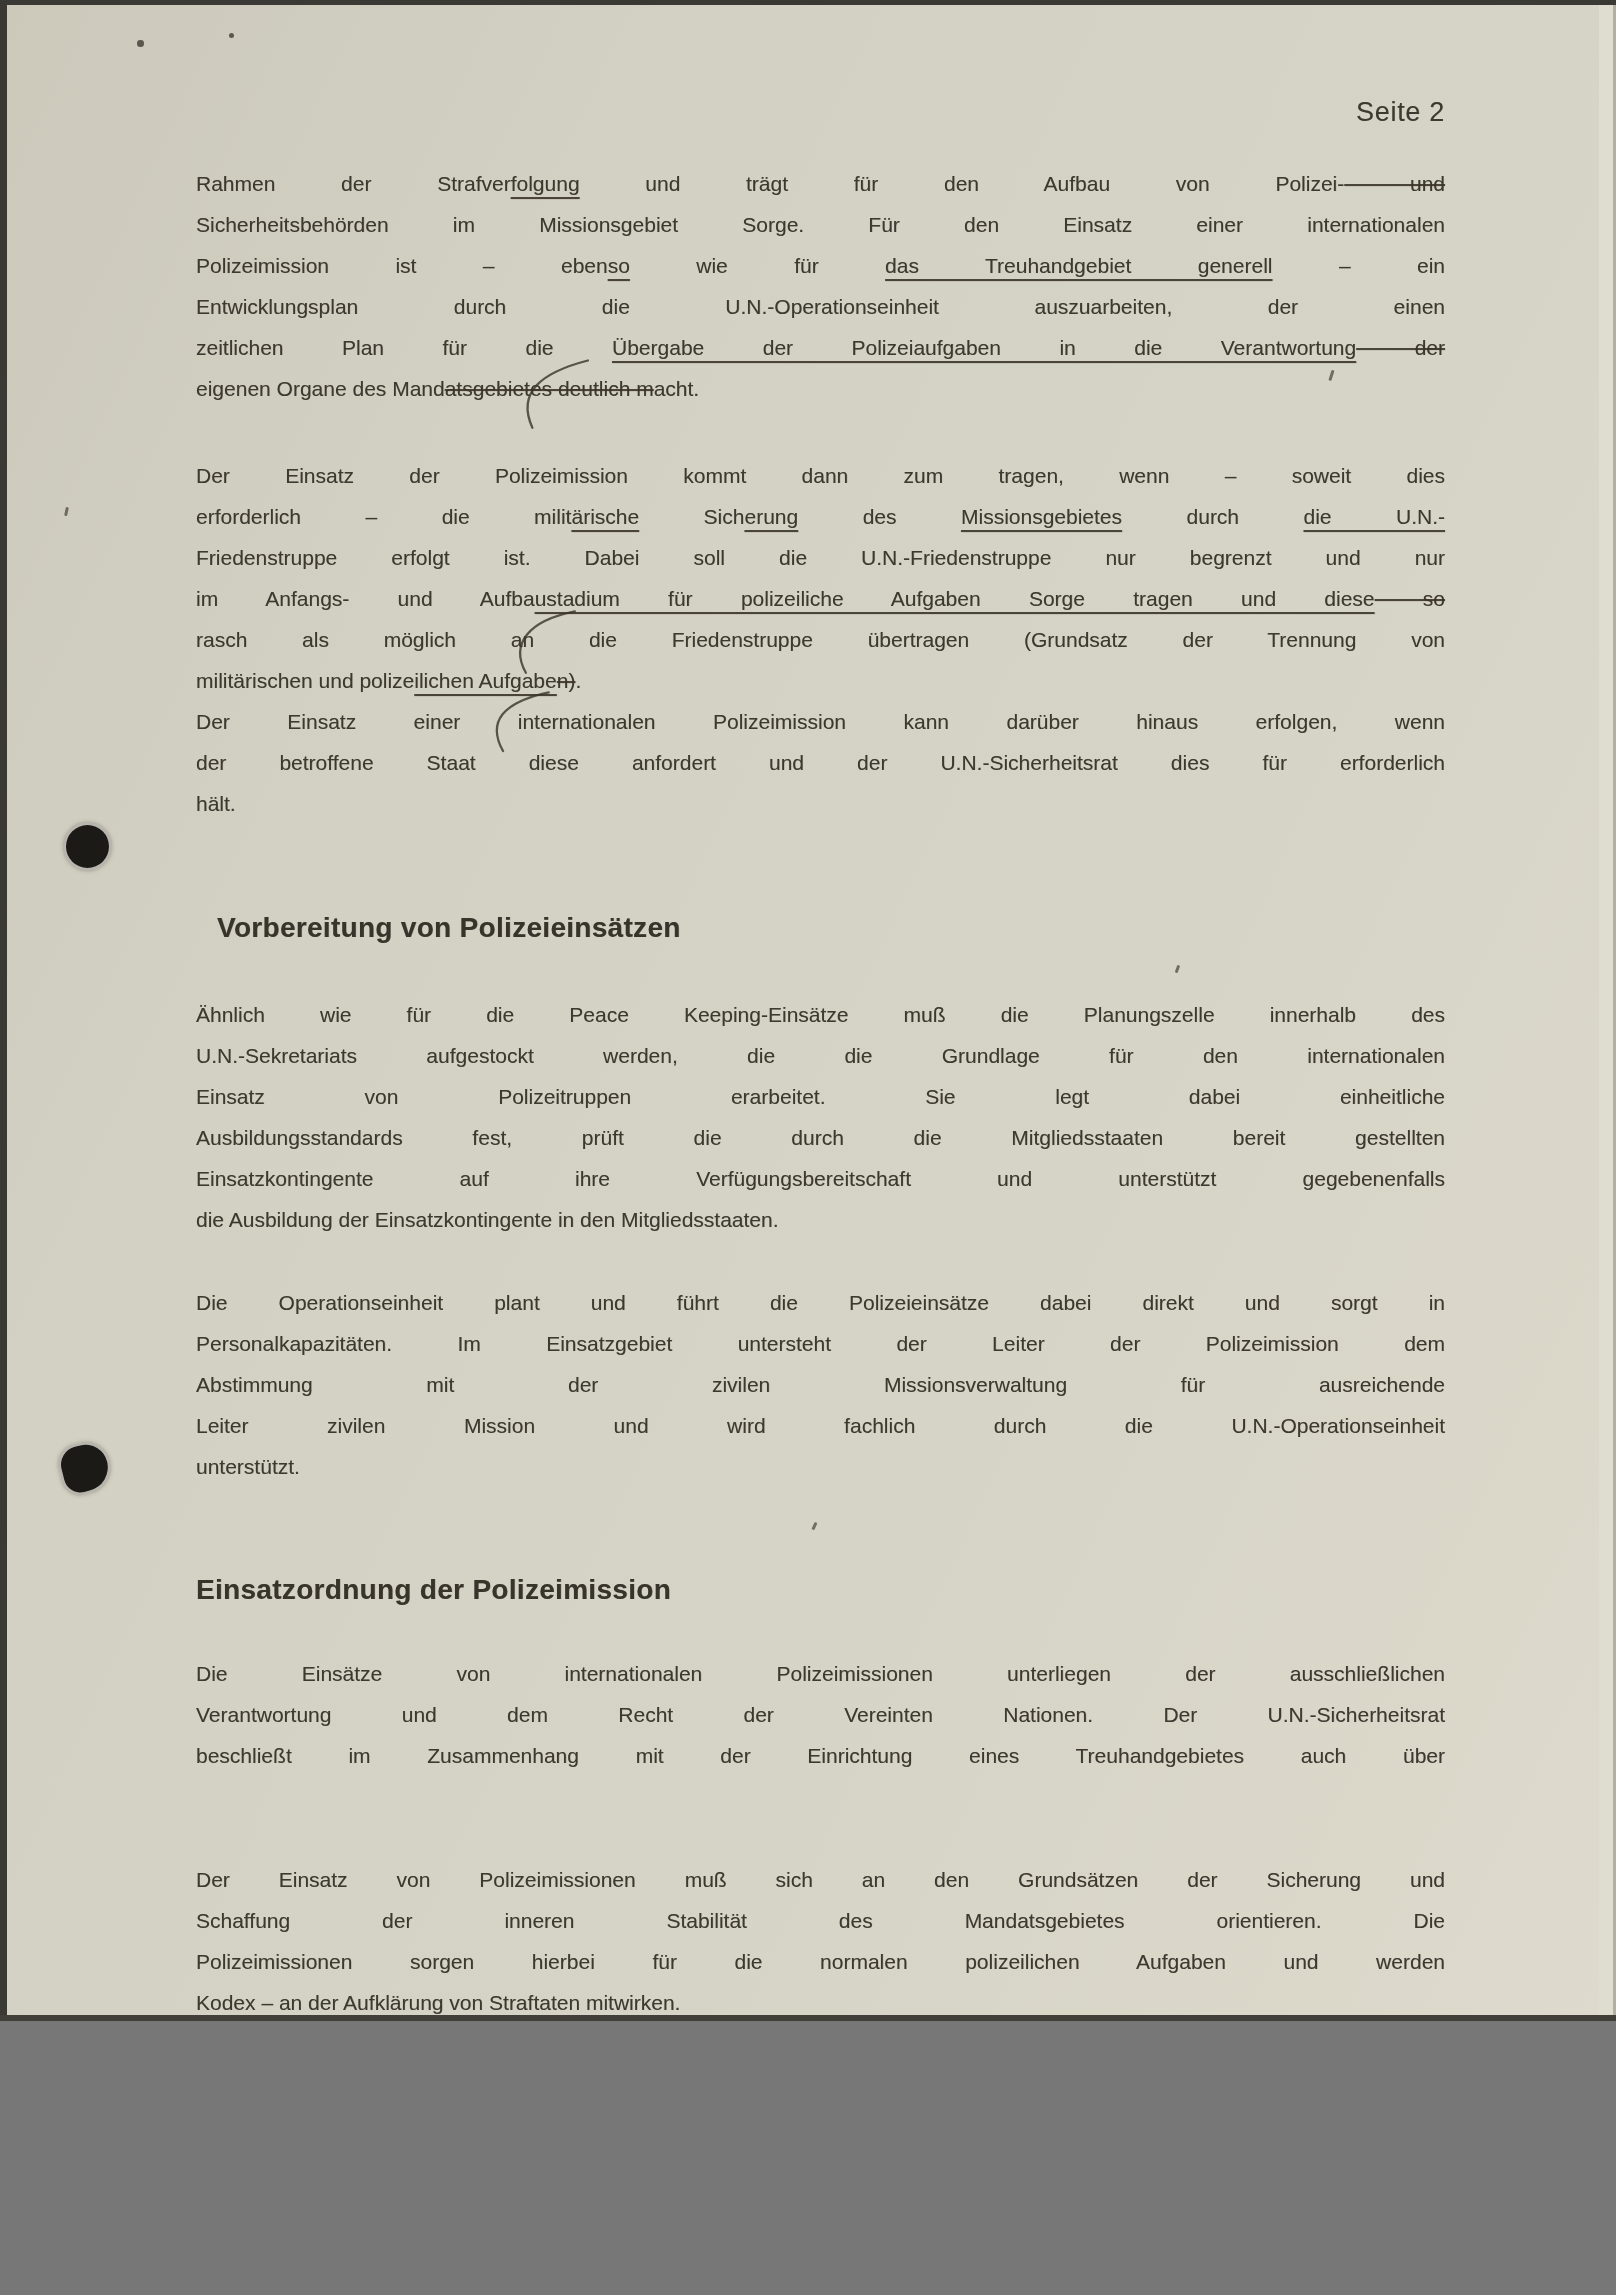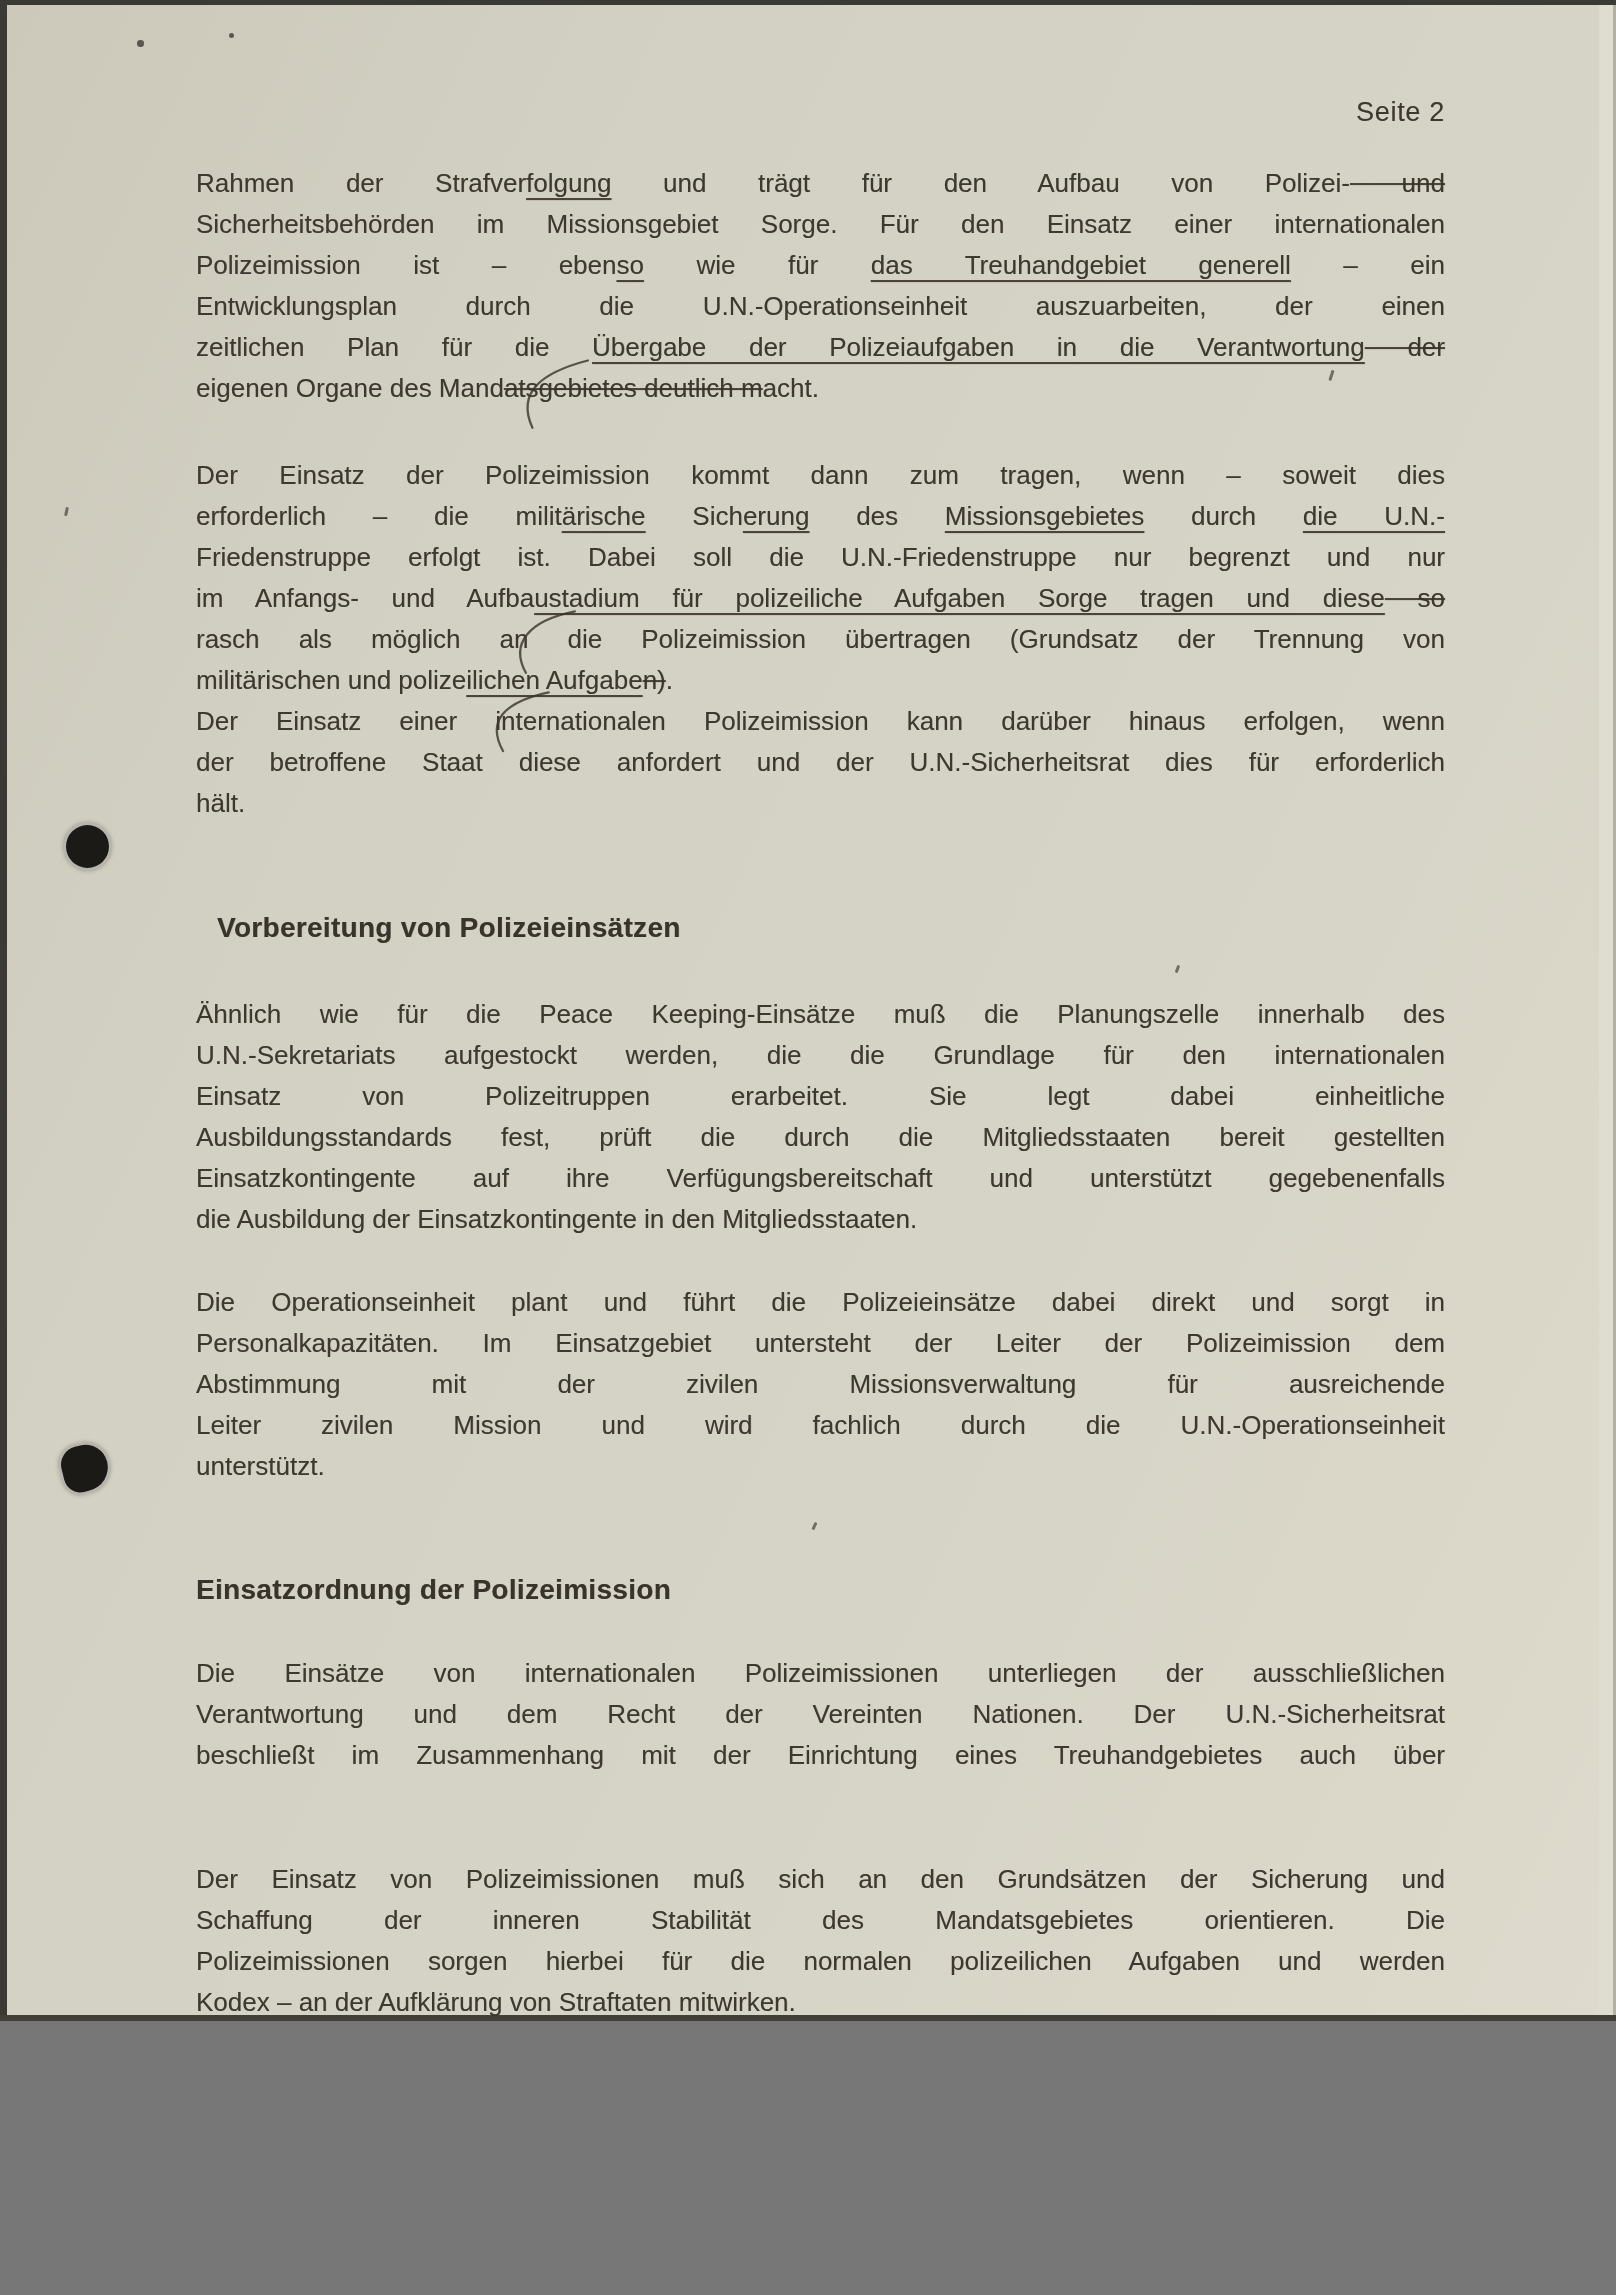--- a/index.html
+++ b/index.html
@@ -9,21 +9,21 @@
     overflow:hidden;
     background:linear-gradient(115deg,#ccc9bb 0%,#d3d1c3 28%,#d6d4c6 62%,#dbd8ca 88%,#dedbce 100%);
     font-family:Liberation Sans, sans-serif;
   }
   .ink{color:#3e3930;text-shadow:0.3px 0.3px 0.5px rgba(62,57,48,0.35);}
   .page-number{
     position:absolute;left:196px;width:1249px;top:97px;
     font-size:27px;text-align:right;letter-spacing:0.7px;
   }
   .paragraph,.heading{position:absolute;left:196px;width:1249px;}
-  .paragraph{font-size:26px;}
+  .paragraph{font-size:21px;}
   .line{
     line-height:41px;height:41px;
     text-align:justify;text-align-last:justify;
     white-space:nowrap;
   }
   .line.last{text-align-last:left;}
   .heading{
     font-size:28px;font-weight:bold;line-height:41px;
     letter-spacing:0.3px;color:#38332b;
     text-shadow:0.4px 0.4px 0.5px rgba(50,45,36,0.4);
@@ -91,21 +91,21 @@
       <div class="line"><span>Polizeimission ist – eben</span><span class="u">so</span><span> wie für </span><span class="u">das Treuhandgebiet generell</span><span> – ein</span></div>
       <div class="line"><span>Entwicklungsplan durch die U.N.-Operationseinheit auszuarbeiten, der einen</span></div>
       <div class="line"><span>zeitlichen Plan für die </span><span class="u">Übergabe der Polizeiaufgaben in die Verantwortung</span><span class="s"> der</span></div>
       <div class="line last"><span>eigenen Organe des Mand</span><span class="s">atsgebietes deutlich m</span><span>acht.</span></div>
     </div>
     <div class="paragraph" style="top: 455px;">
       <div class="line"><span>Der Einsatz der Polizeimission kommt dann zum tragen, wenn – soweit dies</span></div>
       <div class="line"><span>erforderlich – die milit</span><span class="u">ärische</span><span> Sich</span><span class="u">erung</span><span> des </span><span class="u">Missionsgebietes</span><span> durch </span><span class="u">die U.N.-</span></div>
       <div class="line"><span>Friedenstruppe erfolgt ist. Dabei soll die U.N.-Friedenstruppe nur begrenzt und nur</span></div>
       <div class="line"><span>im Anfangs- und Aufba</span><span class="u">ustadium für polizeiliche Aufgaben Sorge tragen und diese</span><span class="s"> so</span></div>
-      <div class="line"><span>rasch als möglich an die Polizeimission übertragen (Grundsatz der Trennung von</span></div>
+      <div class="line"><span>rasch als möglich an die Friedenstruppe übertragen (Grundsatz der Trennung von</span></div>
       <div class="line last"><span>militärischen und polize</span><span class="u">ilichen Aufgabe</span><span class="s">n)</span><span>.</span></div>
       <div class="line"><span>Der Einsatz einer internationalen Polizeimission kann darüber hinaus erfolgen, wenn</span></div>
       <div class="line"><span>der betroffene Staat diese anfordert und der U.N.-Sicherheitsrat dies für erforderlich</span></div>
       <div class="line last"><span>hält.</span></div>
     </div>
     <div class="heading" style="top: 907px; margin-left: 21px;">Vorbereitung von Polizeieinsätzen</div>
     <div class="paragraph" style="top: 994px;">
       <div class="line"><span>Ähnlich wie für die Peace Keeping-Einsätze muß die Planungszelle innerhalb des</span></div>
       <div class="line"><span>U.N.-Sekretariats aufgestockt werden, die die Grundlage für den internationalen</span></div>
       <div class="line"><span>Einsatz von Polizeitruppen erarbeitet. Sie legt dabei einheitliche</span></div>

